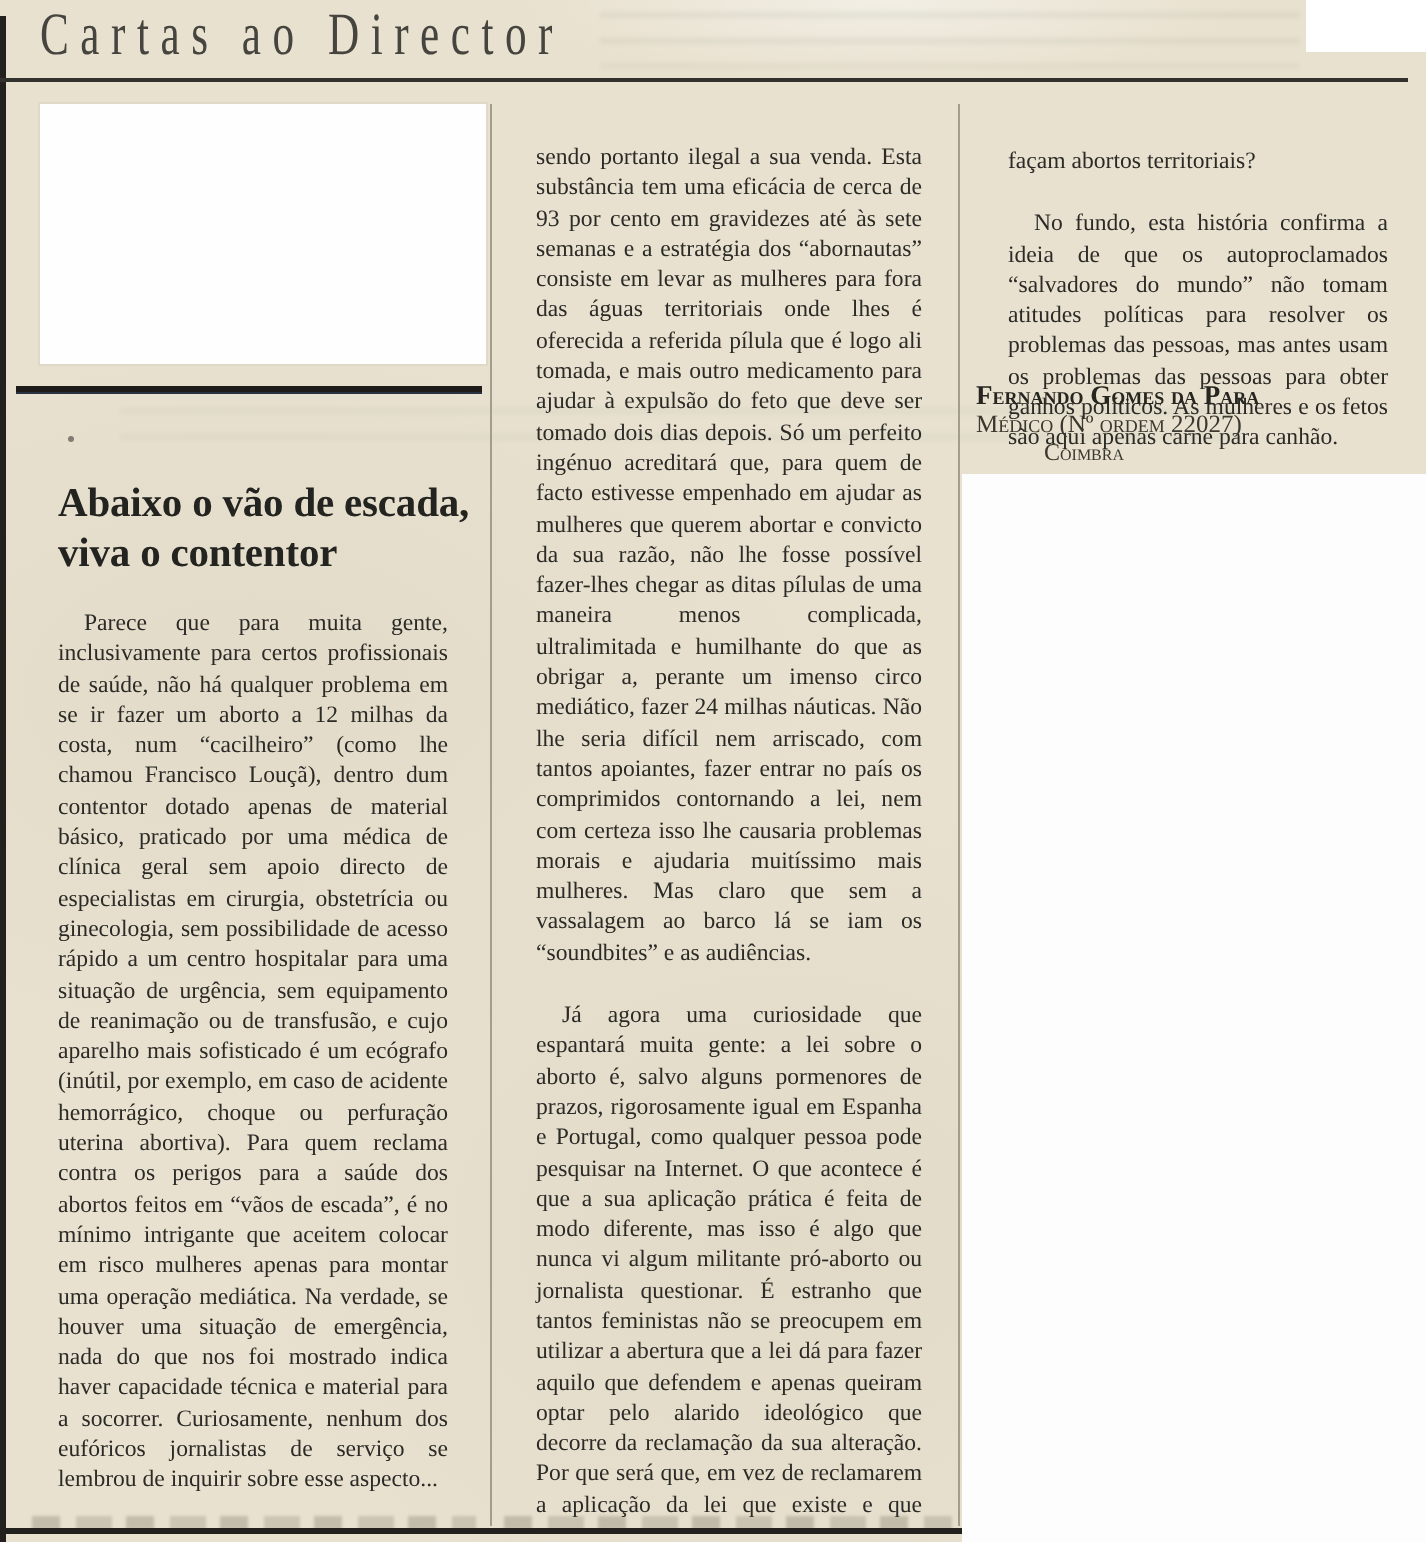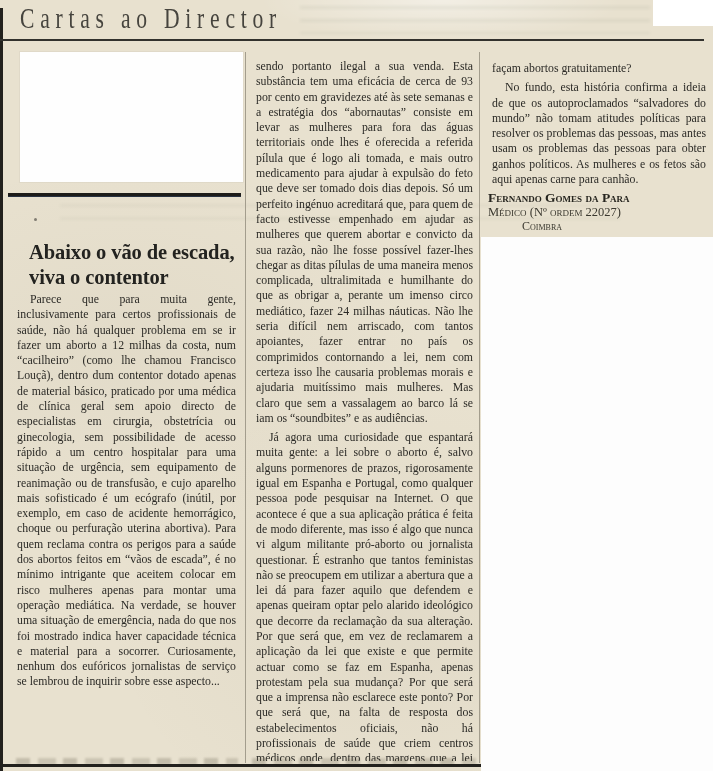--- a/index.html
+++ b/index.html
@@ -31,21 +31,21 @@
     transform:scaleX(.72);transform-origin:left top;
   }
   .masthead-rule{position:absolute;left:0px;top:39px;width:704px;height:2px;background:#32312d;}
   .photo-box{position:absolute;left:20px;top:52px;width:223px;height:130px;background:#fefefe;box-shadow:0 0 0 1px rgba(0,0,0,.03);}
   .headline-rule{position:absolute;left:8px;top:193px;width:233px;height:3px;background:#1d1c19;border-bottom:1px solid rgba(60,90,140,.35);}
   .headline{
     position:absolute;left:13px;top:226px;width:226px;
     font-size:20.5px;line-height:25px;font-weight:700;color:#232320;letter-spacing:-.1px;margin-left:16px;
   }
   .col{position:absolute;overflow:hidden;text-align:justify;font-size:11.8px;line-height:15.3px;}
-  .col p{margin:4px;}
+  .col p{margin:16px;}
   .col p.indent{text-indent:13px;}
   .col p + p{margin-top:0px;}
   .col1{left:13px;top:288px;width:227px;height:478px;}
   .col2{left:252px;top:55px;width:225px;height:706px;}
   .col3{left:488px;top:57px;width:222px;height:180px;}
   .divider{position:absolute;top:52px;width:1px;height:711px;background:#a39d8d;}
   .div1{left:245px;}
   .div2{left:479px;}
   .white-tr{position:absolute;left:653px;top:0;width:60px;height:26px;background:#fff;}
   .white-right{position:absolute;left:481px;top:237px;width:232px;height:534px;background:#fdfdfd;}
@@ -86,21 +86,21 @@
   <div class="col col1">
     <p class="indent">Parece que para muita gente, inclusivamente para certos profissionais de saúde,  não há qualquer problema em se ir fazer um aborto a 12 milhas da costa, num “cacilheiro” (como lhe chamou Francisco Louçã), dentro dum contentor dotado apenas de material básico, praticado por uma médica de clínica geral sem apoio directo de especialistas em cirurgia, obstetrícia ou ginecologia, sem possibilidade de acesso rápido a um centro hospitalar para uma situação de urgência, sem equipamento de reanimação ou de transfusão, e cujo aparelho mais sofisticado é um ecógrafo (inútil, por exemplo, em caso de acidente hemorrágico, choque ou perfuração uterina abortiva). Para quem reclama contra os perigos para a saúde dos abortos feitos em “vãos de escada”, é no mínimo intrigante que aceitem colocar em risco mulheres apenas para montar uma operação mediática. Na verdade, se houver uma situação de emergência, nada do que nos foi  mostrado indica haver capacidade técnica e material para a socorrer. Curiosamente, nenhum dos eufóricos jornalistas de serviço se lembrou de inquirir sobre esse aspecto...</p>
   </div>
 
   <div class="col col2">
     <p>sendo portanto ilegal a sua venda. Esta substância tem uma eficácia de cerca de 93 por cento em gravidezes até às sete semanas e a estratégia dos “abornautas” consiste em levar as mulheres para fora das águas territoriais onde lhes é oferecida a referida pílula que é logo ali tomada, e mais outro medicamento para ajudar à expulsão do feto que deve ser tomado dois dias depois. Só um perfeito ingénuo acreditará que, para quem de facto estivesse empenhado em ajudar as mulheres que querem abortar e convicto da sua razão, não lhe fosse possível fazer-lhes chegar as ditas pílulas de uma maneira menos complicada, ultralimitada e humilhante do que as obrigar a, perante um imenso circo mediático, fazer 24 milhas náuticas. Não lhe seria difícil nem arriscado, com tantos apoiantes, fazer entrar no país os comprimidos contornando a lei, nem com certeza isso lhe causaria problemas morais e ajudaria muitíssimo mais mulheres. Mas claro que sem a vassalagem ao barco lá se iam os “soundbites” e as audiências.</p>
     <p class="indent">Já agora uma curiosidade que espantará muita gente: a lei sobre o aborto é, salvo alguns pormenores de prazos, rigorosamente igual em Espanha e Portugal, como qualquer pessoa pode pesquisar na Internet. O que acontece é que a sua aplicação prática é feita de modo diferente, mas isso é algo que nunca vi algum militante pró-aborto ou jornalista questionar. É estranho que tantos feministas não se preocupem em utilizar a abertura que a lei dá para fazer aquilo que defendem e apenas queiram optar pelo alarido ideológico que decorre da reclamação da sua alteração. Por que será que, em vez de reclamarem a aplicação da lei que existe e que permite actuar como se faz em Espanha, apenas protestam pela sua mudança? Por que será que a imprensa não esclarece este ponto? Por que será que, na falta de resposta dos estabelecimentos oficiais, não há profissionais de saúde que criem centros médicos onde, dentro das margens que a lei permite, se</p>
   </div>
 
   <div class="col col3">
-    <p>façam abortos gratuitamente?</p>
+    <p>façam abortos territoriais?</p>
     <p class="indent">No fundo, esta história confirma a ideia de que os autoproclamados “salvadores do mundo” não tomam atitudes políticas para resolver os problemas das pessoas, mas antes usam os problemas das pessoas para obter ganhos políticos. As mulheres e os fetos são aqui apenas carne para canhão.</p>
   </div>
 
   <div class="signature">
     <div class="sig-name">Fernando Gomes da Para</div>
     <div class="sig-cred">Médico (Nº ordem 22027)</div>
     <div class="sig-city">Coimbra</div>
   </div>
 
   <div class="divider div1"></div>

